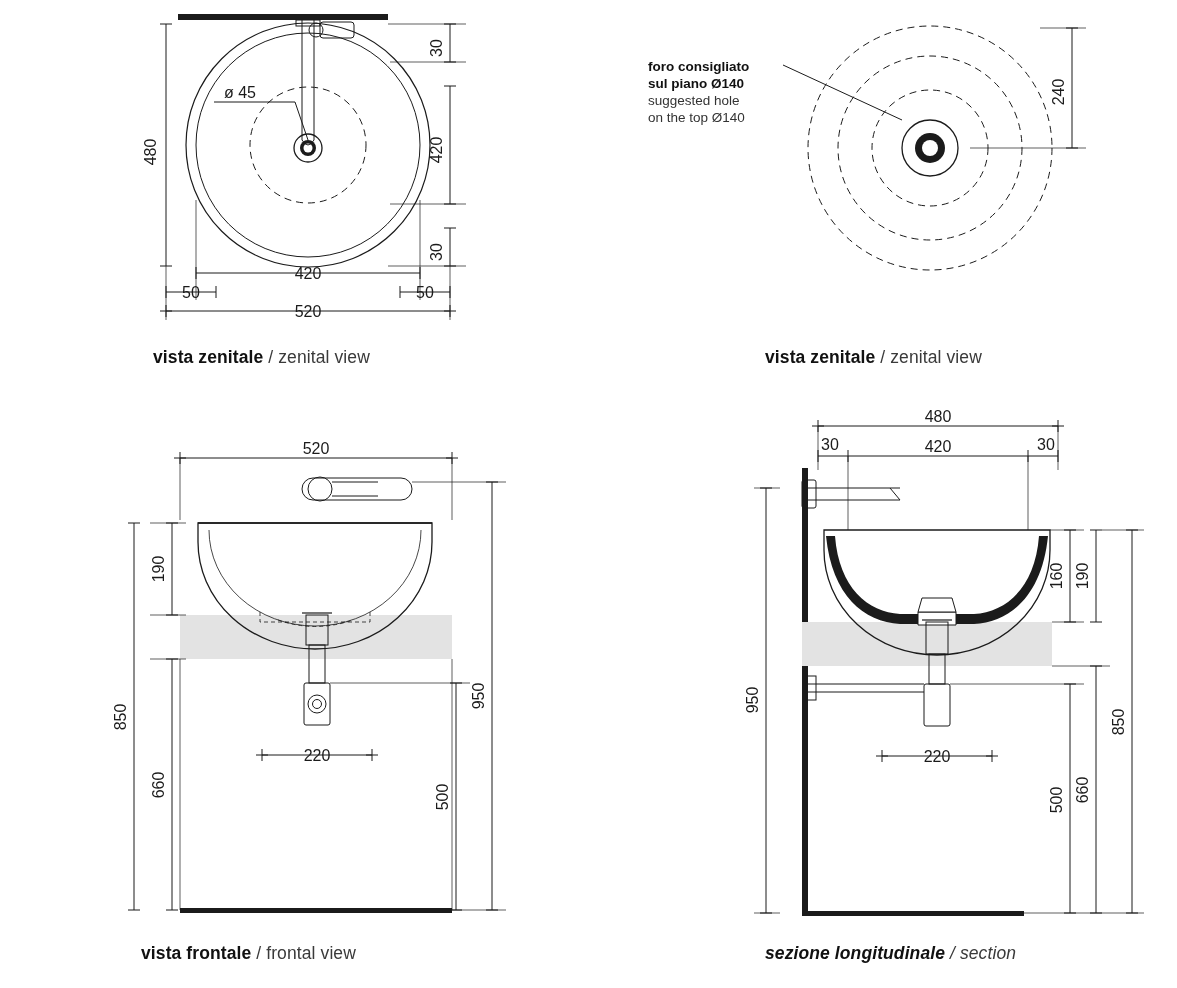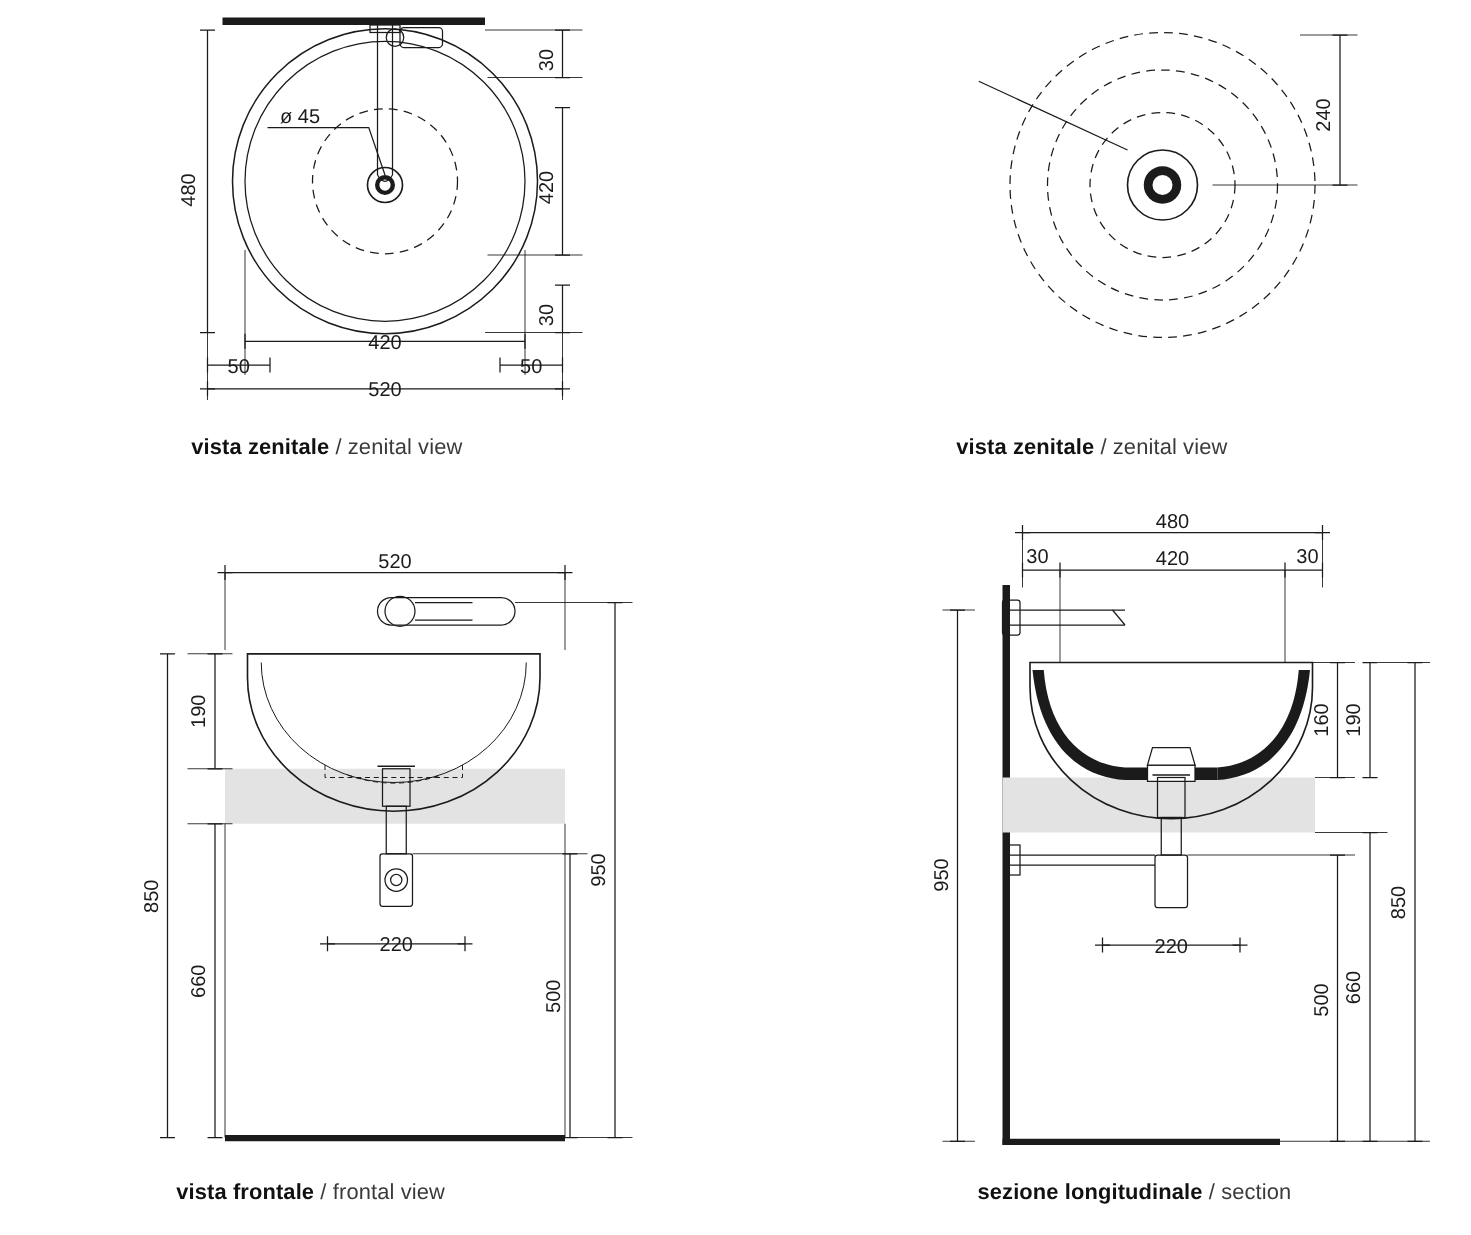--- a/index.html
+++ b/index.html
@@ -103,20 +103,26 @@
 
       <path d="M432,28 L432,148"></path>
       <path d="M426,28 L438,28 M426,148 L438,148"></path>
       <path d="M400,28 L446,28 M330,148 L446,148" stroke-width=".7"></path>
     </g>
     <g font-family="Liberation Sans, sans-serif" fill="#1b1b1b" font-size="16">
       <text x="424" y="92" text-anchor="middle" transform="rotate(-90 424 92)">240</text>
     </g>
   </svg>
 
+  <div class="note" style="left:648px;top:58px;">
+    <div class="b">foro consigliato</div>
+    <div class="b">sul piano Ø140</div>
+    <div class="n">suggested hole</div>
+    <div class="n">on the top Ø140</div>
+  </div>
 
   <div class="cap" style="left:153px;top:347px;">
     <span class="it">vista zenitale</span>
     <span class="en">/</span>
     <span class="en">zenital view</span>
   </div>
   <div class="cap" style="left:765px;top:347px;">
     <span class="it">vista zenitale</span>
     <span class="en">/</span>
     <span class="en">zenital view</span>
@@ -267,19 +273,19 @@
       <text x="18" y="300" text-anchor="middle" transform="rotate(-90 18 300)">950</text>
       <text x="197" y="362" text-anchor="middle">220</text>
     </g>
   </svg>
 
   <div class="cap" style="left:141px;top:943px;">
     <span class="it">vista frontale</span>
     <span class="en">/</span>
     <span class="en">frontal view</span>
   </div>
-  <div class="cap" style="left:782px;top:943px;">
+  <div class="cap" style="left:765px;top:943px;font-style:italic;">
     <span class="it">sezione longitudinale</span>
     <span class="en">/</span>
     <span class="en">section</span>
   </div>
 
 </div>
 
 </body></html>

